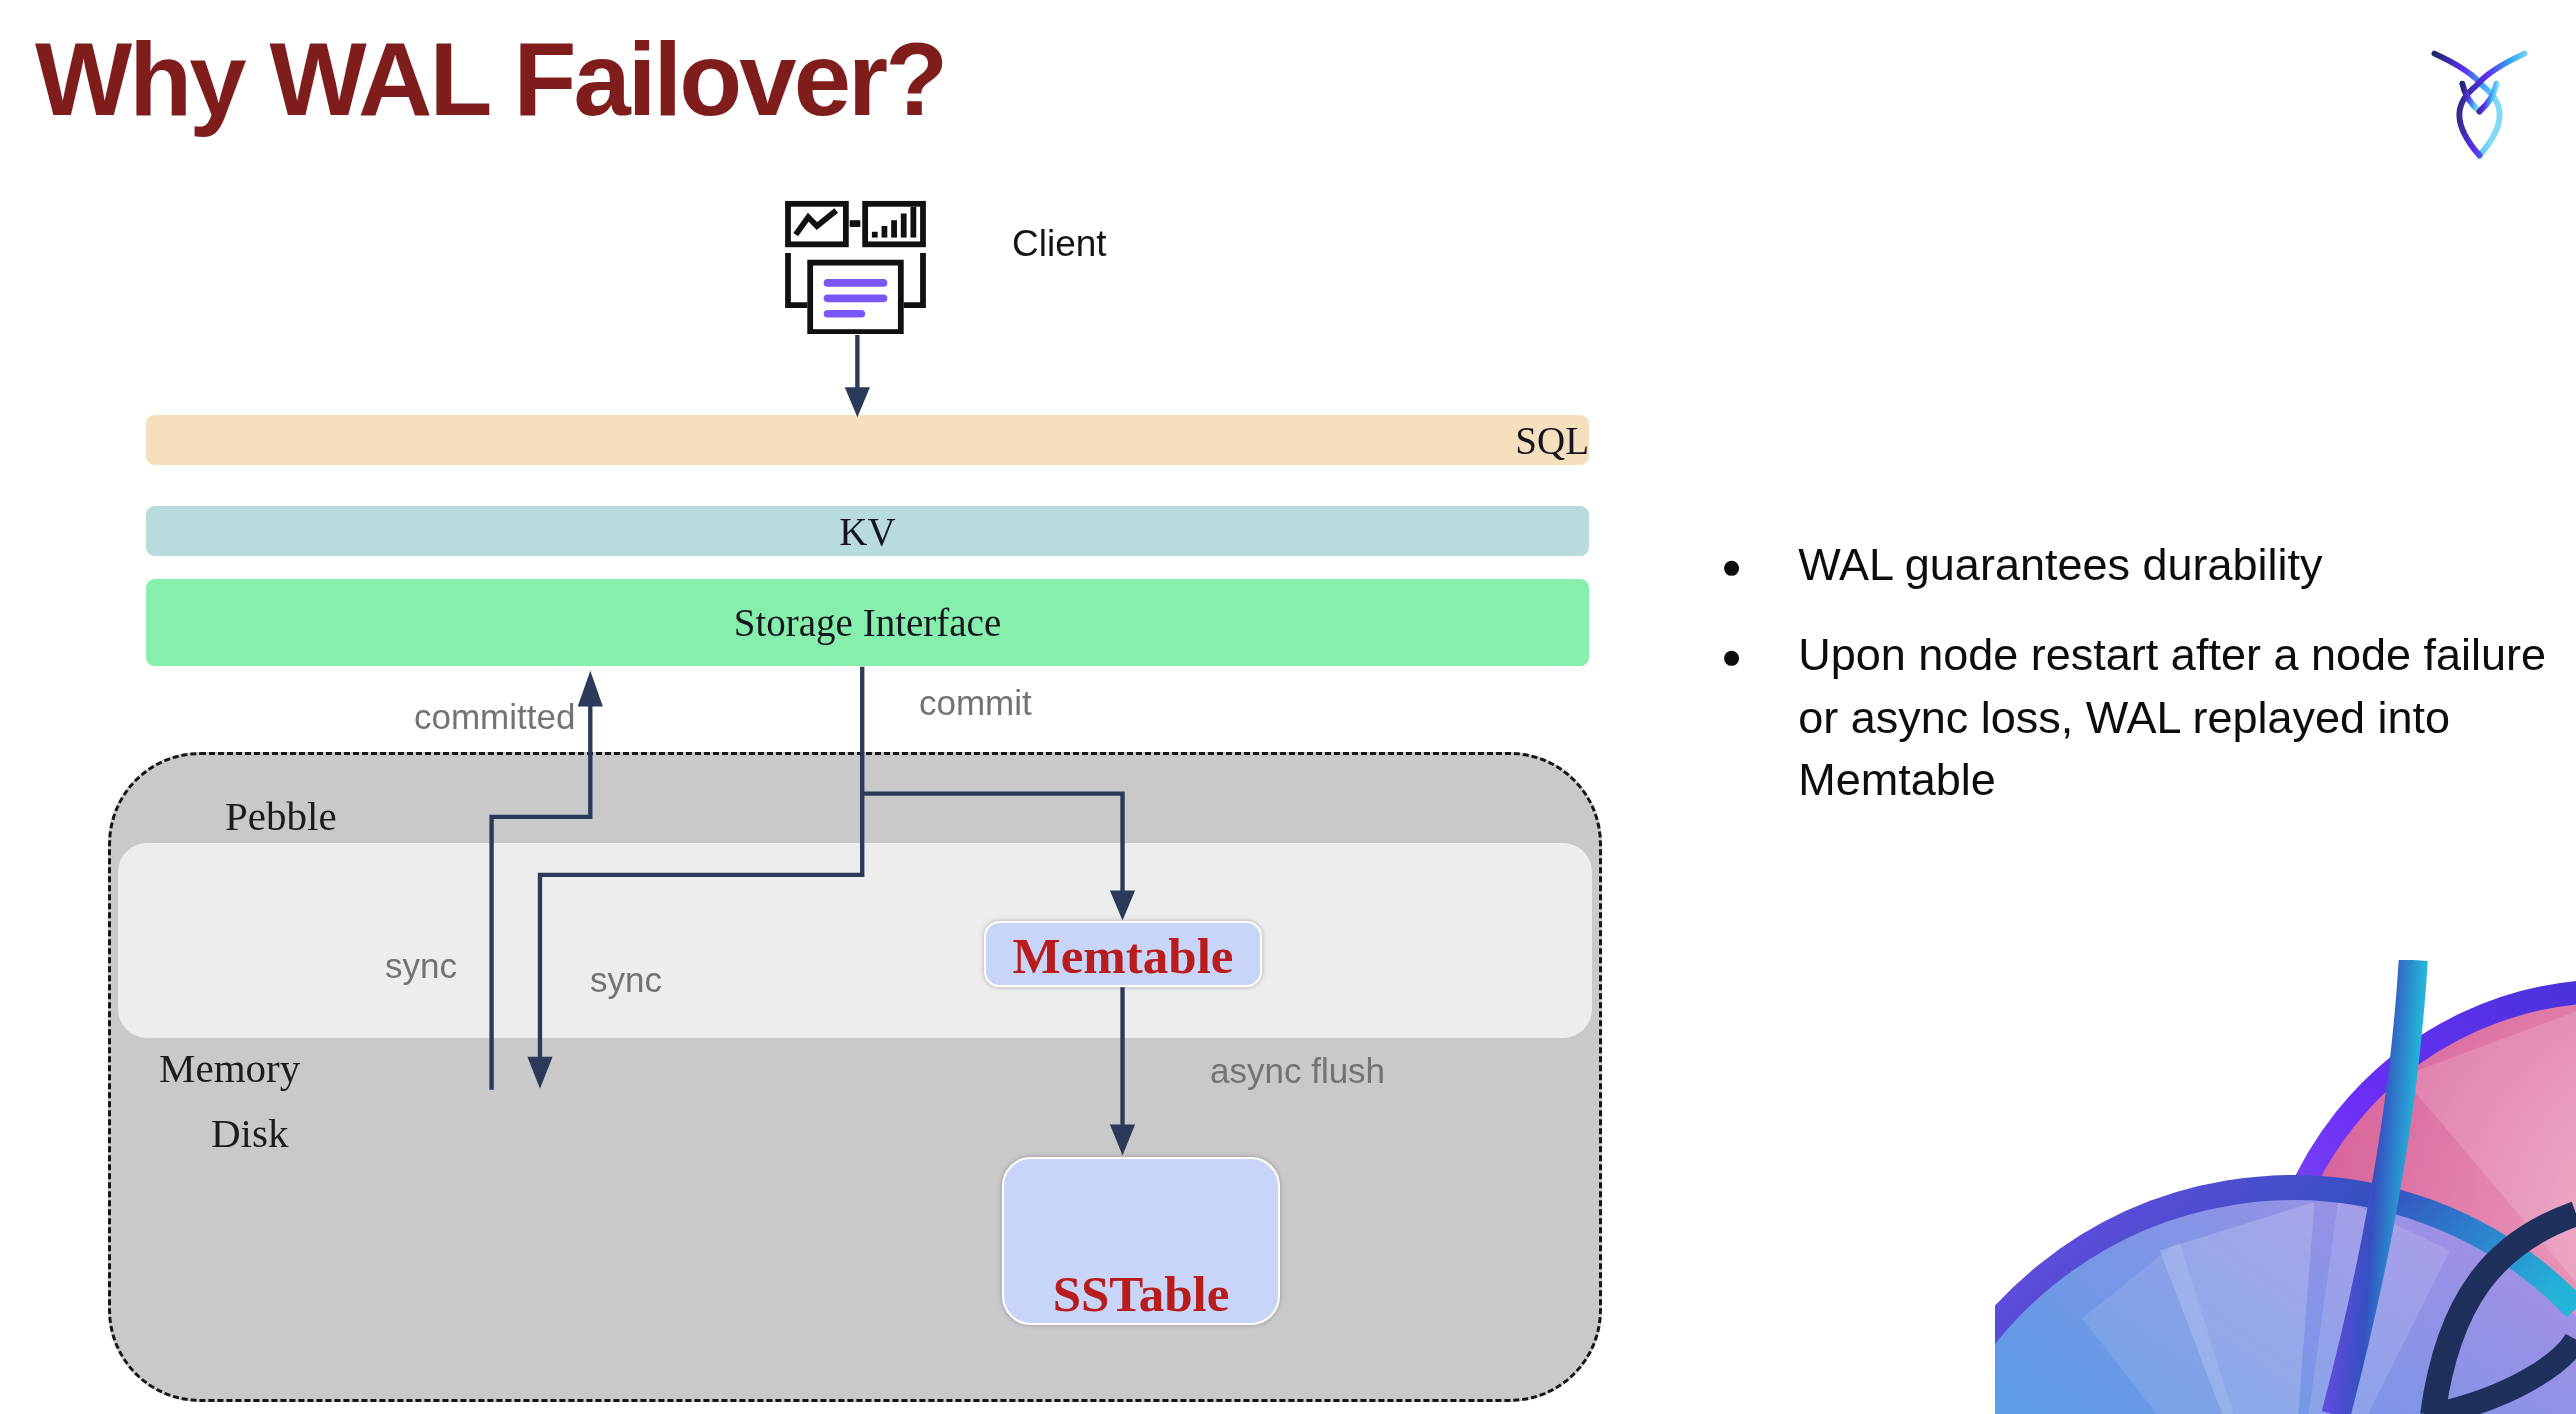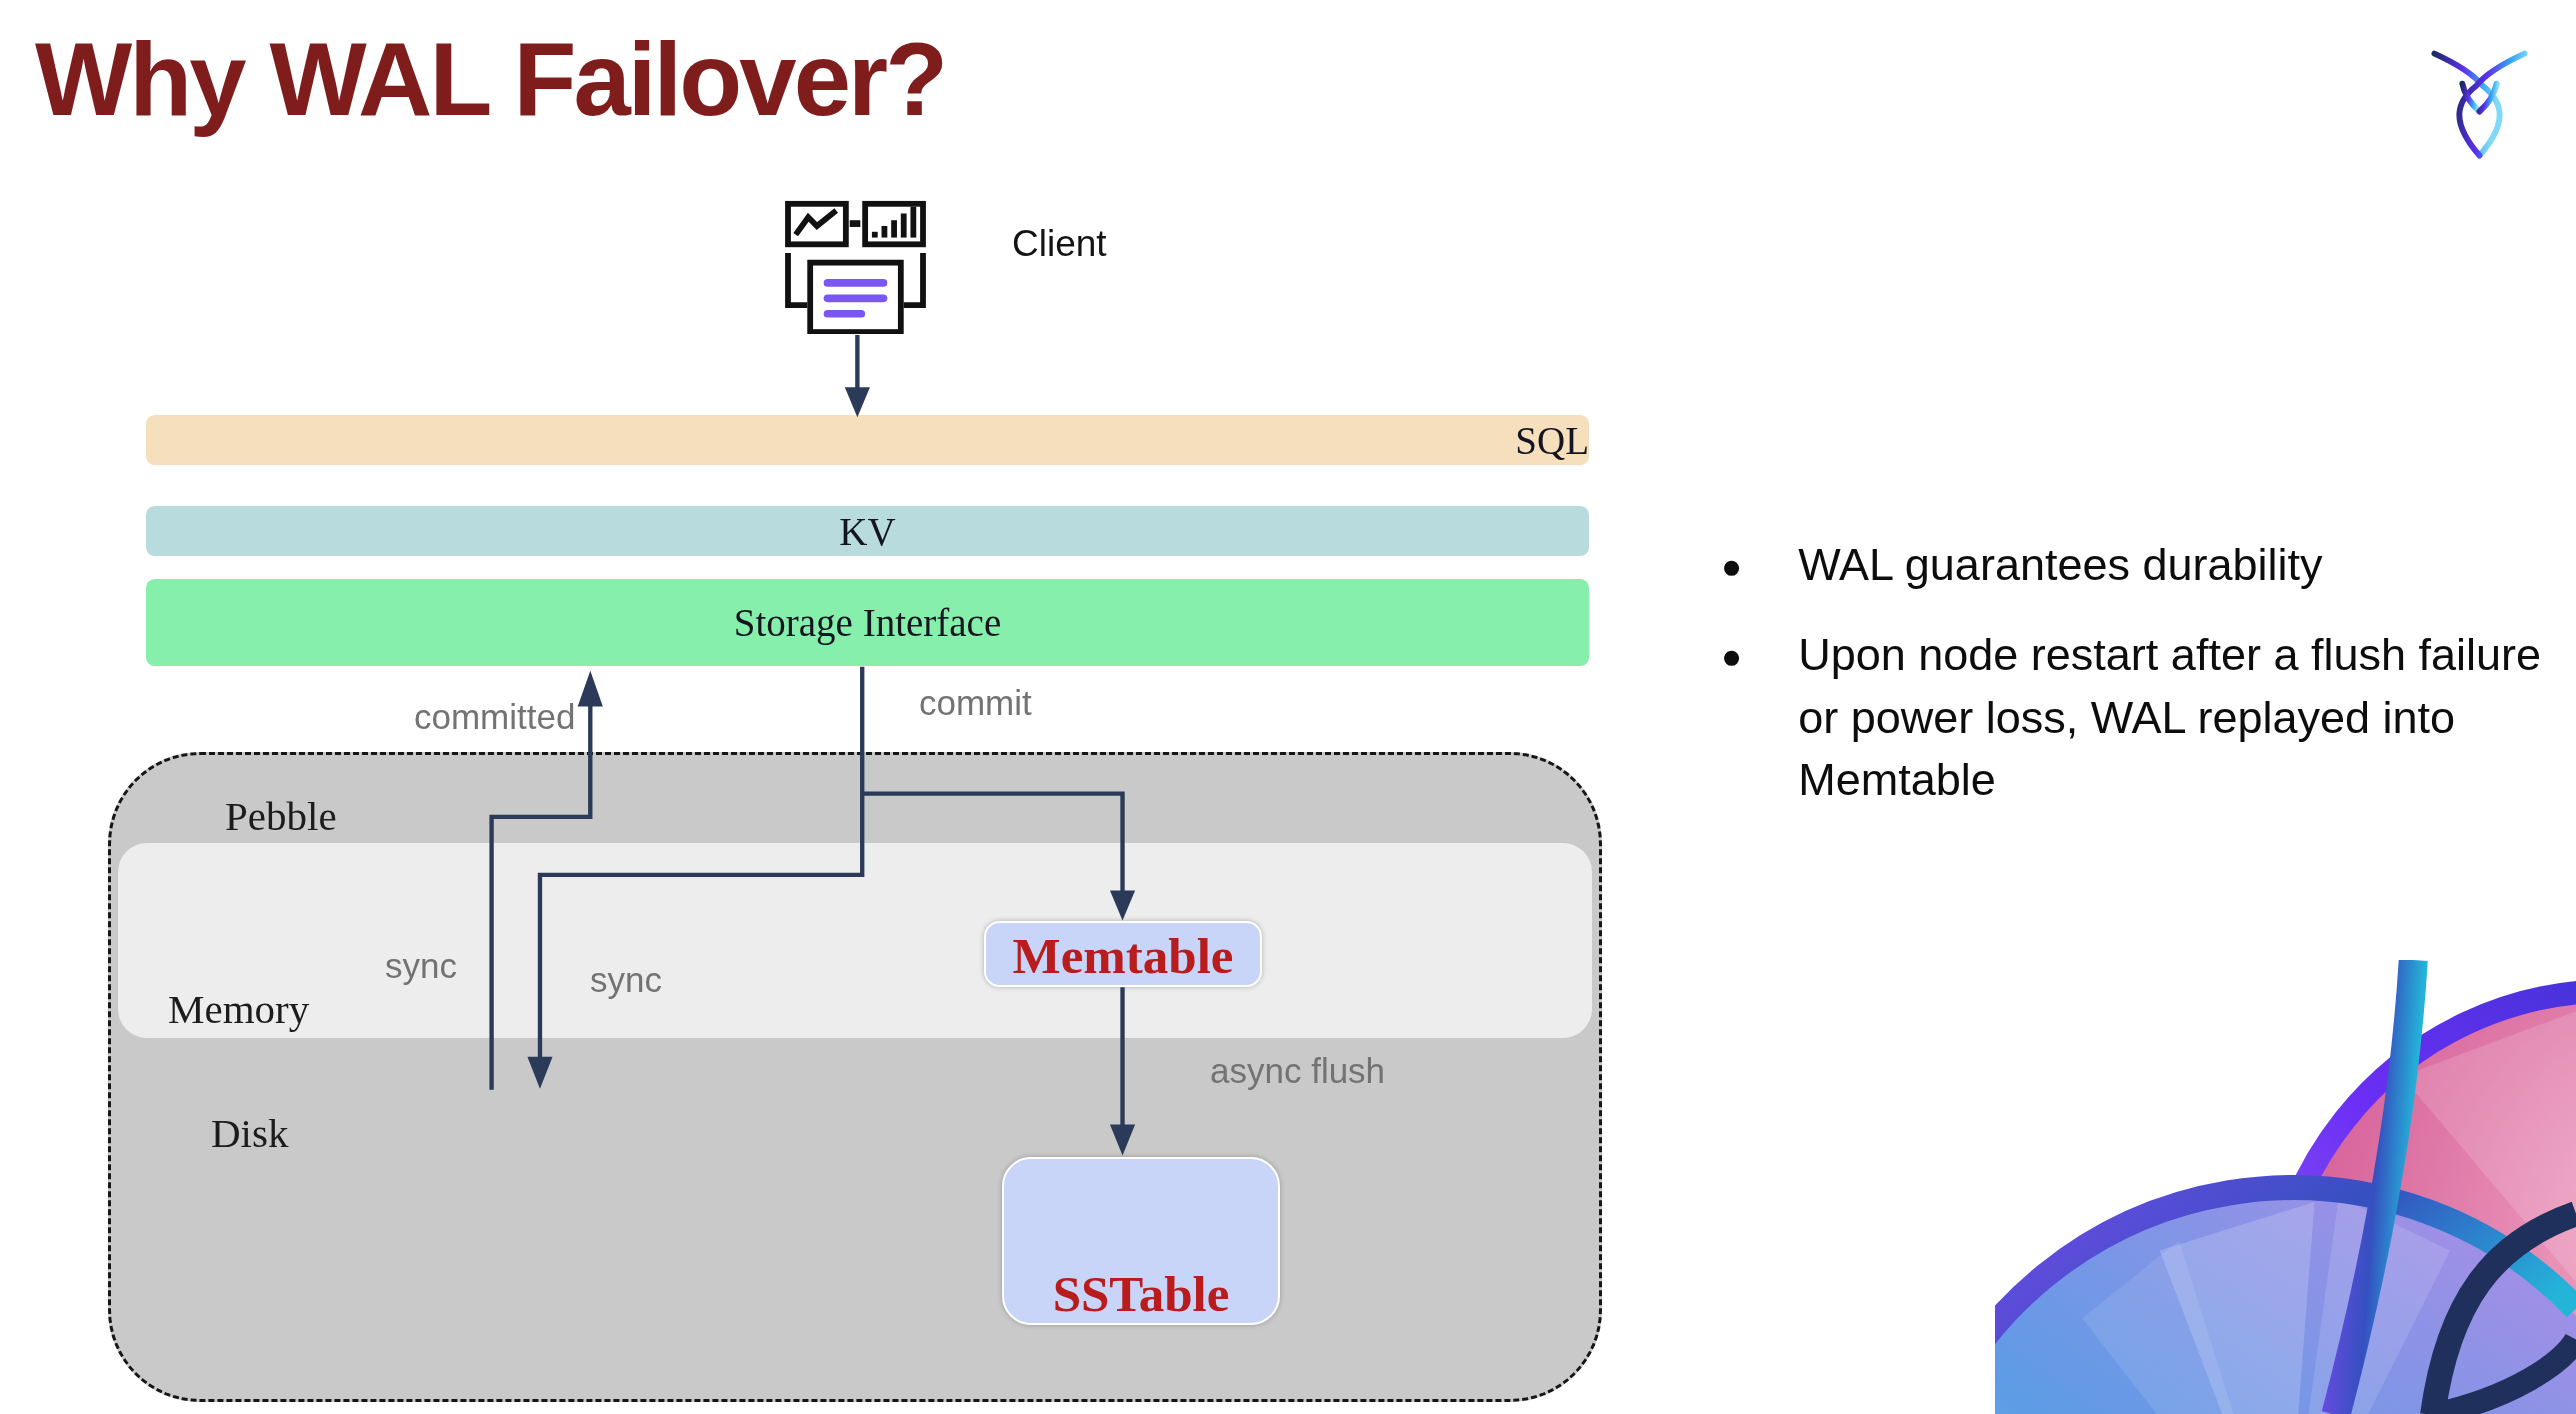--- a/index.html
+++ b/index.html
@@ -99,21 +99,21 @@
     <span>Storage Interface</span>
   </div>
 
   <div class="abs edge-label" style="left:414px;top:697px;">committed</div>
   <div class="abs edge-label" style="left:919px;top:683px;">commit</div>
 
   <div class="abs pebble"></div>
   <div class="abs region-label" style="left:225px;top:792px;">Pebble</div>
 
   <div class="abs memory-band"></div>
-  <div class="abs region-label" style="left:159px;top:985px;margin-left:9px;">Memory</div>
+  <div class="abs region-label" style="left:159px;top:1044px;">Memory</div>
   <div class="abs region-label" style="left:211px;top:1109px;">Disk</div>
 
   <div class="abs edge-label" style="left:385px;top:946px;">sync</div>
   <div class="abs edge-label" style="left:590px;top:960px;">sync</div>
   <div class="abs edge-label" style="left:1210px;top:1051px;">async flush</div>
 
   <div class="abs node memtable" style="background: rgb(201, 213, 248);">
     <span>Memtable</span>
   </div>
   <div class="abs node sstable" style="background: rgb(201, 213, 248);">
@@ -137,21 +137,21 @@
     </g>
   </svg>
 
   <ul class="abs bullets">
     <li>
       <span class="dot">●</span>
       <span>WAL guarantees durability</span>
     </li>
     <li>
       <span class="dot">●</span>
-      <span>Upon node restart after a flush failure or power loss, WAL replayed into Memtable</span>
+      <span>Upon node restart after a node failure or async loss, WAL replayed into Memtable</span>
     </li>
   </ul>
 
   <svg class="abs" style="right:0;bottom:0;" width="581" height="455" viewBox="0 0 600 470">
     <defs>
       <radialGradient id="pinkG" cx="0.6" cy="0.35" r="0.9">
         <stop offset="0" stop-color="#F2AAC6"></stop>
         <stop offset="0.55" stop-color="#D9699E"></stop>
         <stop offset="1" stop-color="#C64A86"></stop>
       </radialGradient>

